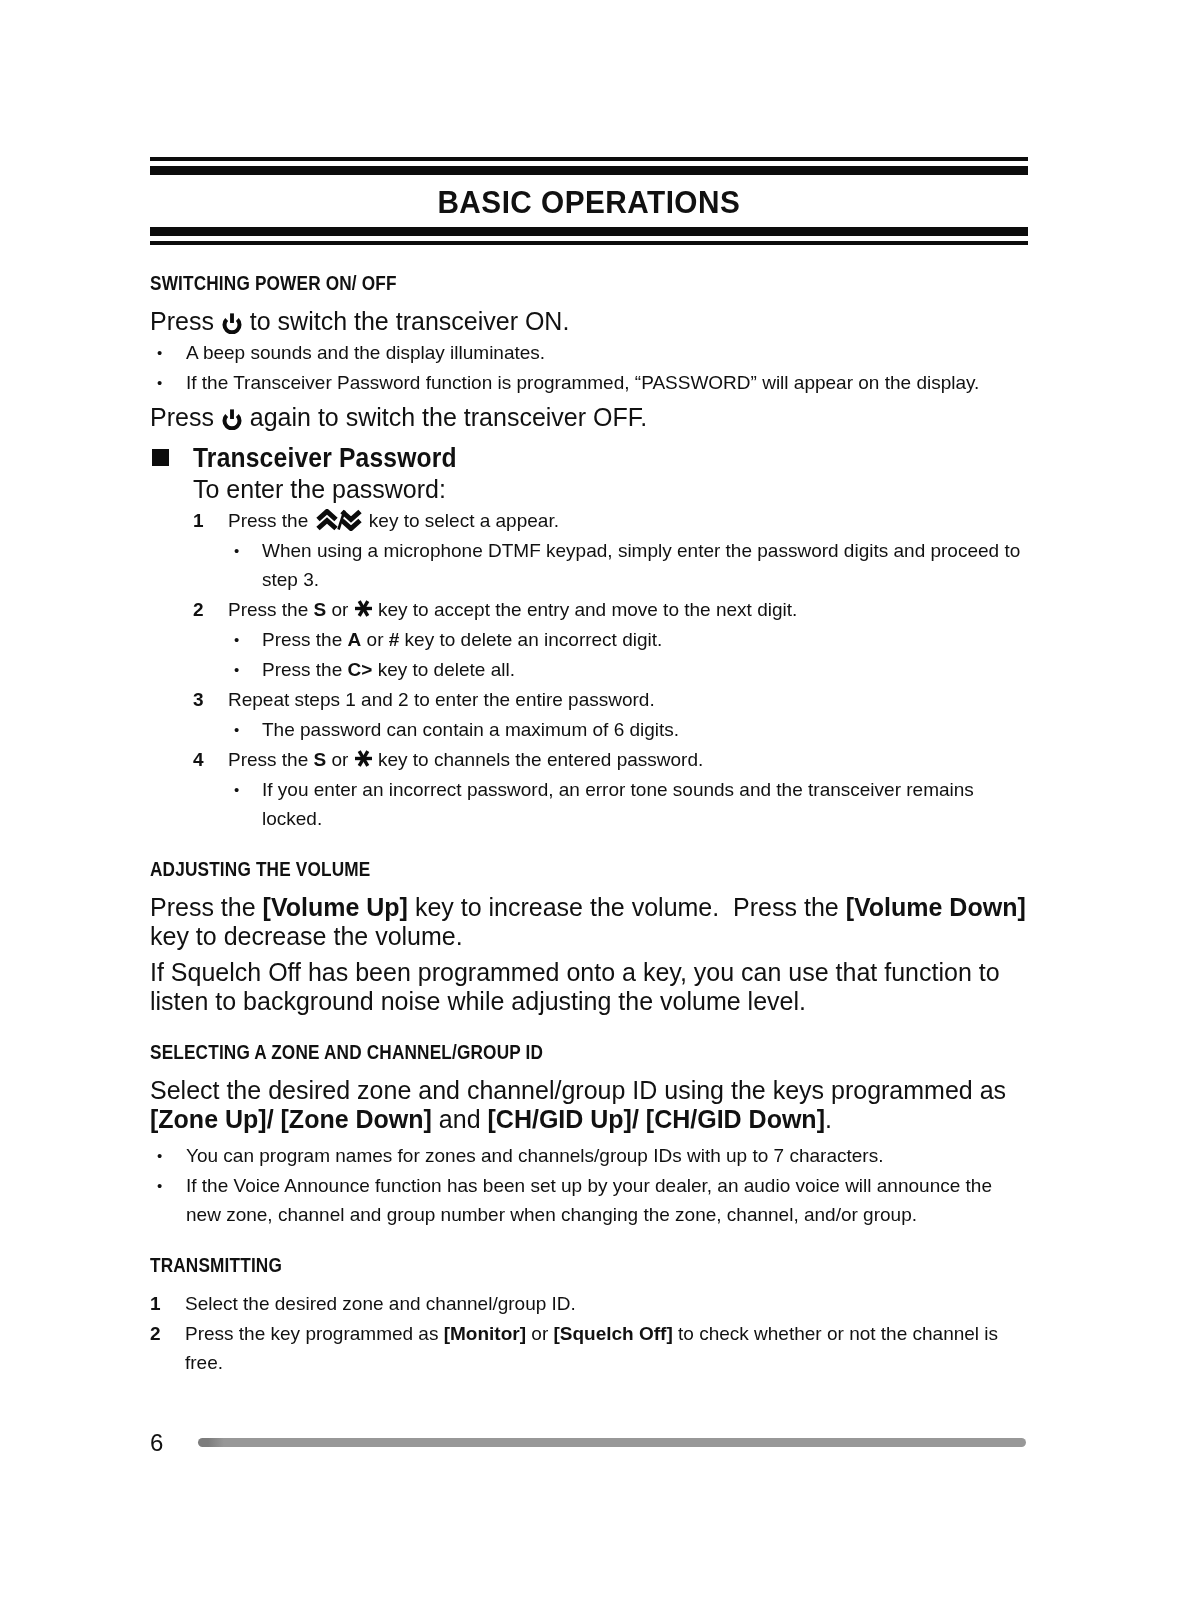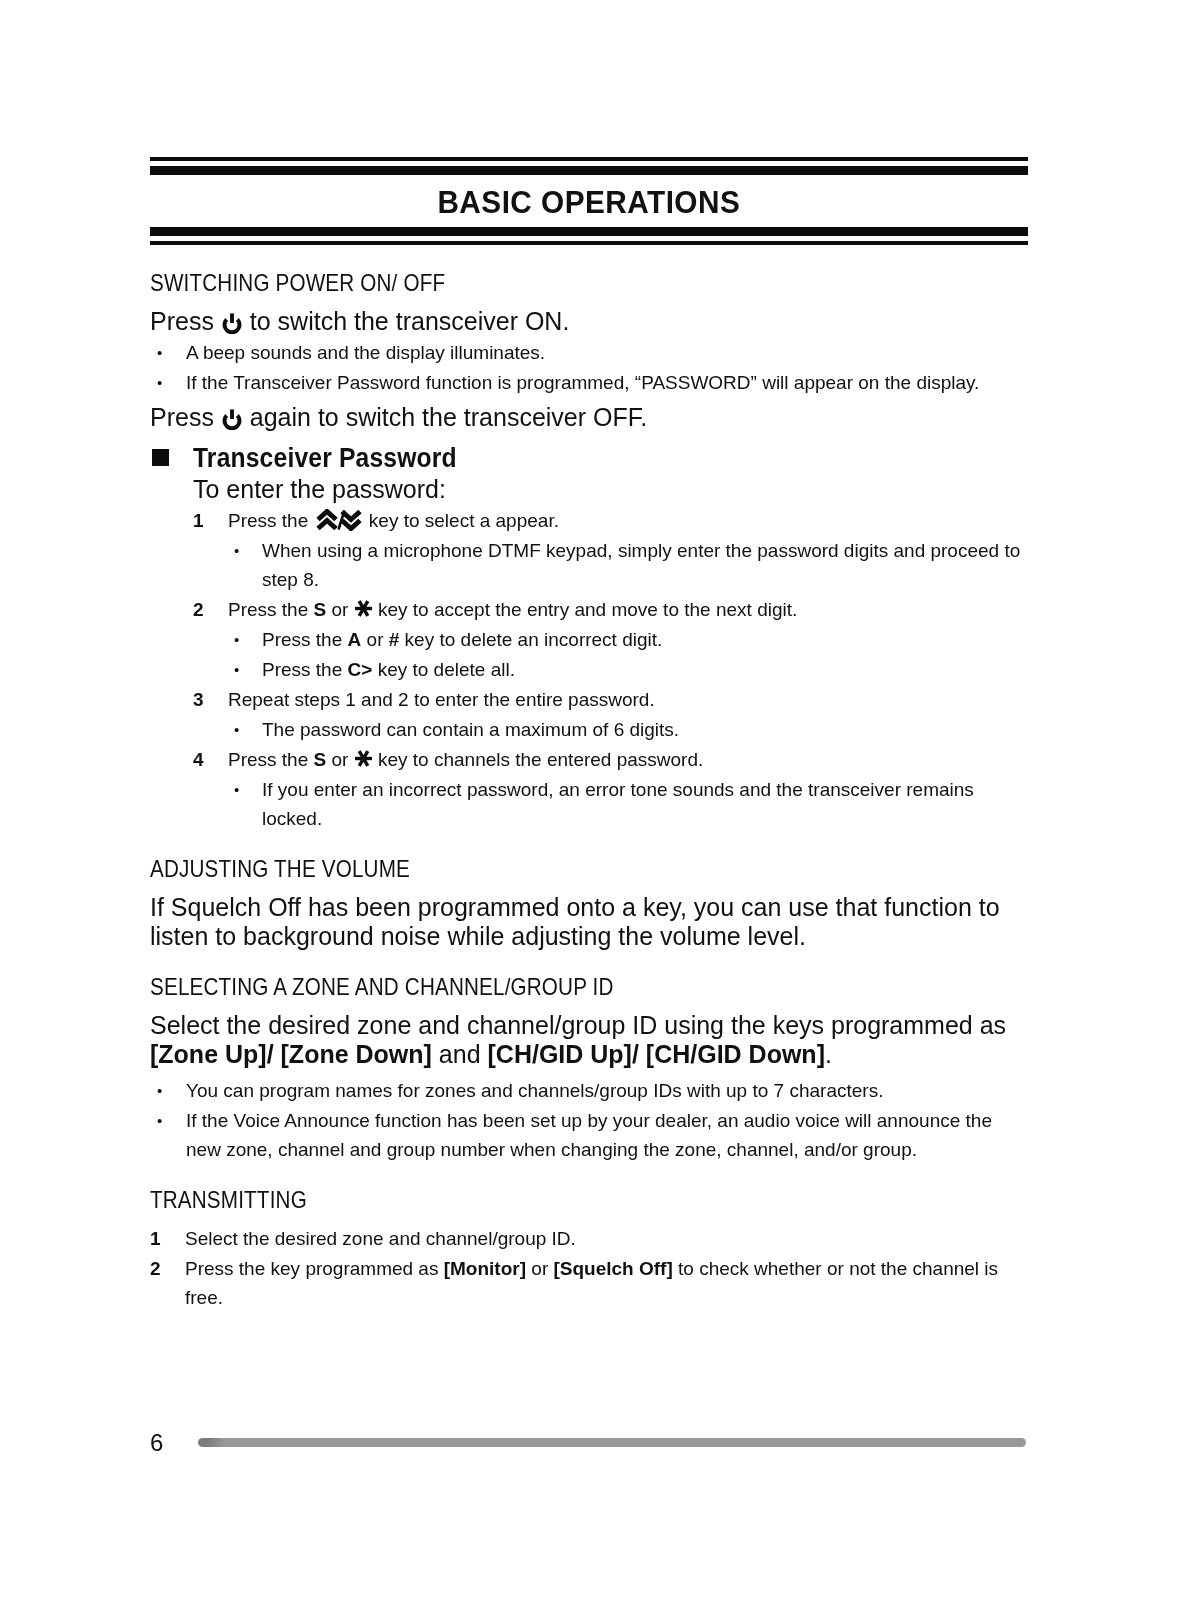--- a/index.html
+++ b/index.html
@@ -17,21 +17,21 @@
   .hdr-gap-s { height:5px; }
   .page-title-wrap { text-align:center; padding:9px 0 7px 0; }
   .page-title {
     display:inline-block; font-weight:bold; font-size:32px; line-height:36px;
     letter-spacing:0.5px; transform:scale(0.93,1); transform-origin:center;
     white-space:nowrap;
   }
 
   
   .section-heading {
-    font-weight:normal; font-size:24px; line-height:32px;
+    font-weight:bold; font-size:20px; line-height:32px;
     margin:20px 0 8px 0;
   }
   .section-heading > span {
     display:inline-block; transform:scale(0.86,1); transform-origin:left center;
     white-space:nowrap; letter-spacing:0.2px;
   }
   .section-heading.first { margin-top:22px; }
 
   
   .para { font-size:25px; line-height:29px; margin:4px 0 2px 0; }
@@ -148,21 +148,21 @@
         <span class="step-num">1</span>
         <span class="step-body">
           <span>Press the </span><svg class="inline-icon" width="50" height="22" viewBox="0 0 50 22">
               <use href="#def-updown"></use>
             </svg><span> key to select a appear.</span>
         </span>
       </div>
       <div class="sub-bullets">
         <div class="sub-bullet-row">
           <span class="sub-bullet-marker">•</span>
-          <span class="bullet-text">When using a microphone DTMF keypad, simply enter the password digits and proceed to step 8.</span>
+          <span class="bullet-text">When using a microphone DTMF keypad, simply enter the password digits and proceed to step 3.</span>
         </div>
       </div>
 
       <div class="step-row">
         <span class="step-num">2</span>
         <span class="step-body">
           <span>Press the </span><span class="key">S</span><span> or </span><svg class="inline-icon asterisk" width="19" height="19" viewBox="0 0 19 19">
               <use href="#def-asterisk"></use>
             </svg><span> key to accept the entry and move to the next digit.</span>
         </span>
@@ -205,20 +205,23 @@
         <div class="sub-bullet-row">
           <span class="sub-bullet-marker">•</span>
           <span class="bullet-text">If you enter an incorrect password, an error tone sounds and the transceiver remains locked.</span>
         </div>
       </div>
     </div>
 
     <div class="section-heading">
       <span>ADJUSTING THE VOLUME</span>
     </div>
+    <div class="para spaced">
+      <span>Press the </span><span class="key">[Volume Up]</span><span> key to increase the volume.&nbsp; Press the </span><span class="key">[Volume Down]</span><span> key to decrease the volume.</span>
+    </div>
     <div class="para spaced">If Squelch Off has been programmed onto a key, you can use that function to listen to background noise while adjusting the volume level.</div>
 
     <div class="section-heading">
       <span>SELECTING A ZONE AND CHANNEL/GROUP ID</span>
     </div>
     <div class="para spaced">
       <span>Select the desired zone and channel/group ID using the keys programmed as </span><span class="key">[Zone Up]/ [Zone Down]</span><span> and </span><span class="key">[CH/GID Up]/ [CH/GID Down]</span><span>.</span>
     </div>
     <div class="bullet-row">
       <span class="bullet-marker">•</span>

